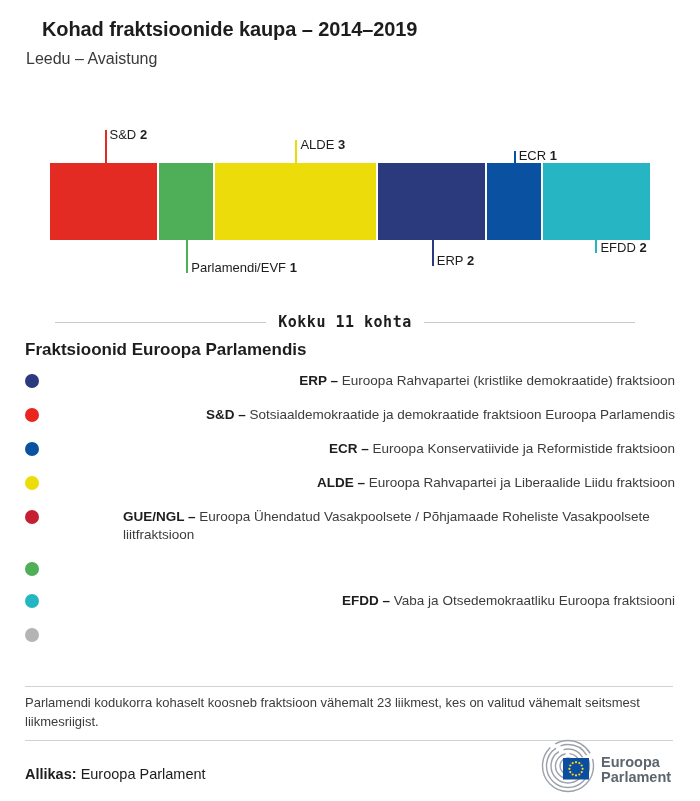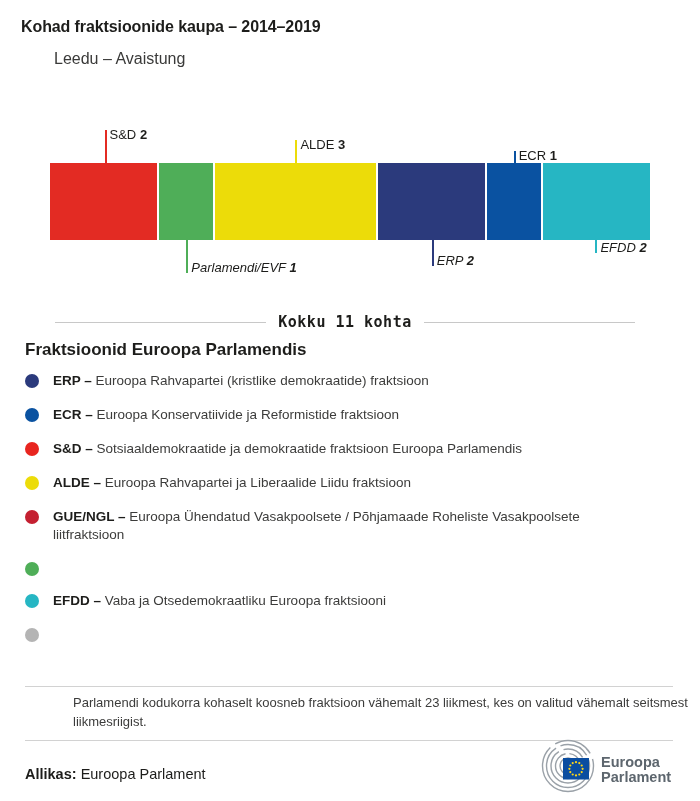--- a/index.html
+++ b/index.html
@@ -1,53 +1,53 @@
 <!DOCTYPE html>
 <html><head>
 <meta charset="utf-8">
 <style>
   html,body{margin:0;padding:0;background:#fff;}
   .page{position:relative;width:700px;height:801px;background:#ffffff;
         font-family:"Liberation Sans",sans-serif;color:#1d1d1b;overflow:hidden;}
 
-  .title{position:absolute;left:21px;top:18px;font-size:16px;font-weight:bold;letter-spacing:-0.1px;}
-  .subtitle{position:absolute;left:26px;top:50px;font-size:16px;font-weight:normal;color:#3a3a39;margin-left:28px;}
+  .title{position:absolute;left:42px;top:18px;font-size:20px;font-weight:bold;letter-spacing:-0.1px;}
+  .subtitle{position:absolute;left:26px;top:50px;font-size:16px;font-weight:normal;color:#3a3a39;}
 
   
   .chart-wrap{position:absolute;left:50px;top:110px;width:600px;height:180px;}
   .seats-bar{position:absolute;left:0;top:53px;width:600px;height:77px;display:flex;gap:2px;}
   .seg{height:100%;}
   .callout{position:absolute;width:0;}
   .callout-line{position:absolute;left:0;top:0;width:2px;}
   .callout-label{position:absolute;left:5px;white-space:nowrap;font-size:13px;color:#1d1d1b;}
   .callout-label b{font-weight:bold;}
   .callout.above .callout-label{top:-3px;}
-  .callout.below .callout-label{bottom:-2px;font-style:italic;}
+  .callout.below .callout-label{bottom:-2px;}
 
   
   .total-divider{position:absolute;left:55px;top:312px;width:580px;height:20px;
                  display:flex;align-items:center;gap:12px;}
   .divider-line{flex:1;height:1px;background:#c8c8c8;}
   .total-text{font-family:"DejaVu Sans Mono",monospace;font-weight:bold;font-size:15px;
               letter-spacing:0.5px;color:#1d1d1b;white-space:nowrap;}
 
   
   .legend-heading{position:absolute;left:25px;top:340px;font-size:17px;font-weight:bold;text-align:center;}
   .legend{position:absolute;left:25px;top:372px;width:650px;}
-  .legend-row{display:flex;align-items:flex-start;gap:14px;margin-bottom:16px;}
+  .legend-row{display:flex;align-items:flex-start;margin-bottom:16px;justify-content:space-between;}
   .dot{width:14px;height:14px;border-radius:50%;flex:none;margin-top:2px;}
   .legend-text{font-size:13.5px;line-height:18px;max-width:552px;color:#3c3c3b;}
   .legend-text b{color:#1d1d1b;font-weight:bold;}
 
   
   .rule{position:absolute;left:25px;width:648px;height:1px;background:#d2d2d2;}
   .rule-1{top:686px;}
   .rule-2{top:740px;}
   .footnote{position:absolute;left:25px;top:694px;width:620px;font-size:13px;
-            line-height:18.5px;color:#3c3c3b;margin-left:48px;}
+            line-height:18.5px;color:#3c3c3b;}
   .source{position:absolute;left:25px;top:766px;font-size:14.5px;color:#1d1d1b;}
   .source b{font-weight:bold;text-align:right;}
   .ep-logo{position:absolute;left:528px;top:739px;}
 </style>
 </head>
 <body>
 
 <div class="page">
 
   <div class="title">Kohad fraktsioonide kaupa – 2014–2019</div>
@@ -96,26 +96,26 @@
   </div>
 
   <div class="legend-heading">Fraktsioonid Euroopa Parlamendis</div>
 
   <div class="legend">
       <div class="legend-row">
       <span class="dot" style="background: rgb(43, 58, 124);"></span>
       <span class="legend-text"><b>ERP –</b> <span>Euroopa Rahvapartei (kristlike demokraatide) fraktsioon</span></span>
     </div>
       <div class="legend-row">
+      <span class="dot" style="background: rgb(232, 37, 31);"></span>
+      <span class="legend-text"><b>S&amp;D –</b> <span>Sotsiaaldemokraatide ja demokraatide fraktsioon Euroopa Parlamendis</span></span>
+    </div>
+      <div class="legend-row">
       <span class="dot" style="background: rgb(10, 82, 161);"></span>
       <span class="legend-text"><b>ECR –</b> <span>Euroopa Konservatiivide ja Reformistide fraktsioon</span></span>
-    </div>
-      <div class="legend-row">
-      <span class="dot" style="background: rgb(232, 37, 31);"></span>
-      <span class="legend-text"><b>S&amp;D –</b> <span>Sotsiaaldemokraatide ja demokraatide fraktsioon Euroopa Parlamendis</span></span>
     </div>
       <div class="legend-row">
       <span class="dot" style="background: rgb(236, 220, 9);"></span>
       <span class="legend-text"><b>ALDE –</b> <span>Euroopa Rahvapartei ja Liberaalide Liidu fraktsioon</span></span>
     </div>
       <div class="legend-row">
       <span class="dot" style="background: rgb(196, 32, 49);"></span>
       <span class="legend-text"><b>GUE/NGL –</b> <span>Euroopa Ühendatud Vasakpoolsete / Põhjamaade Roheliste Vasakpoolsete liitfraktsioon</span></span>
     </div>
       <div class="legend-row">

